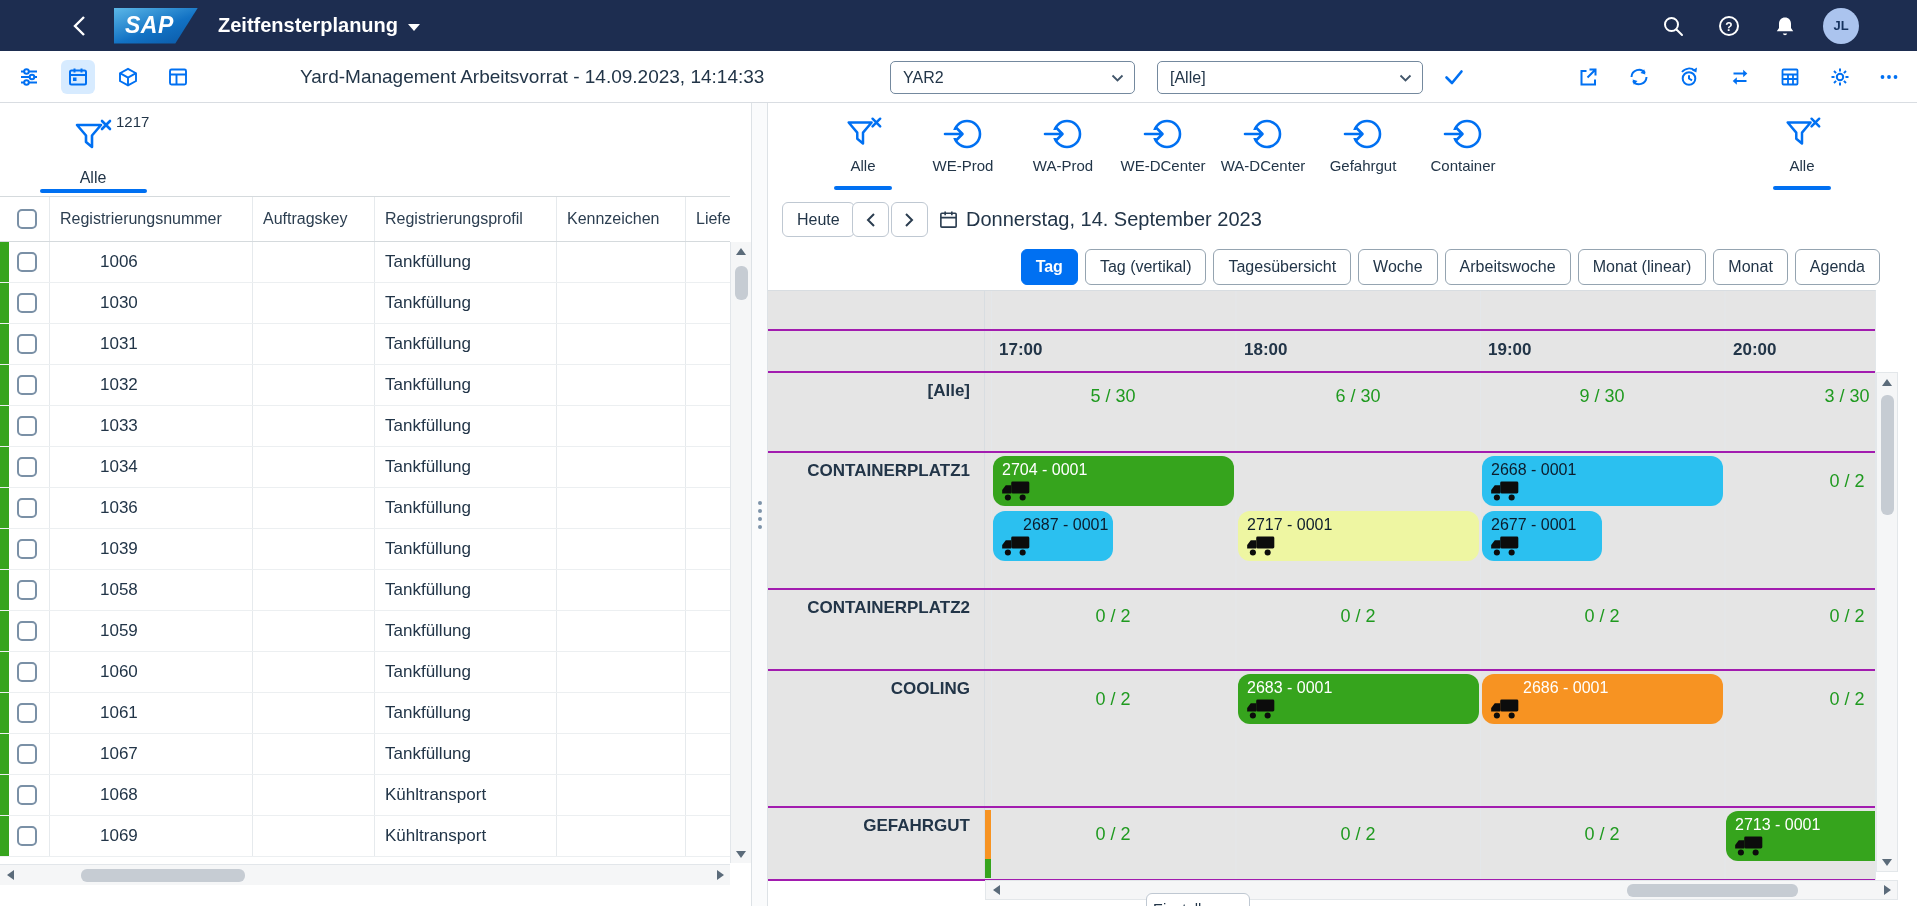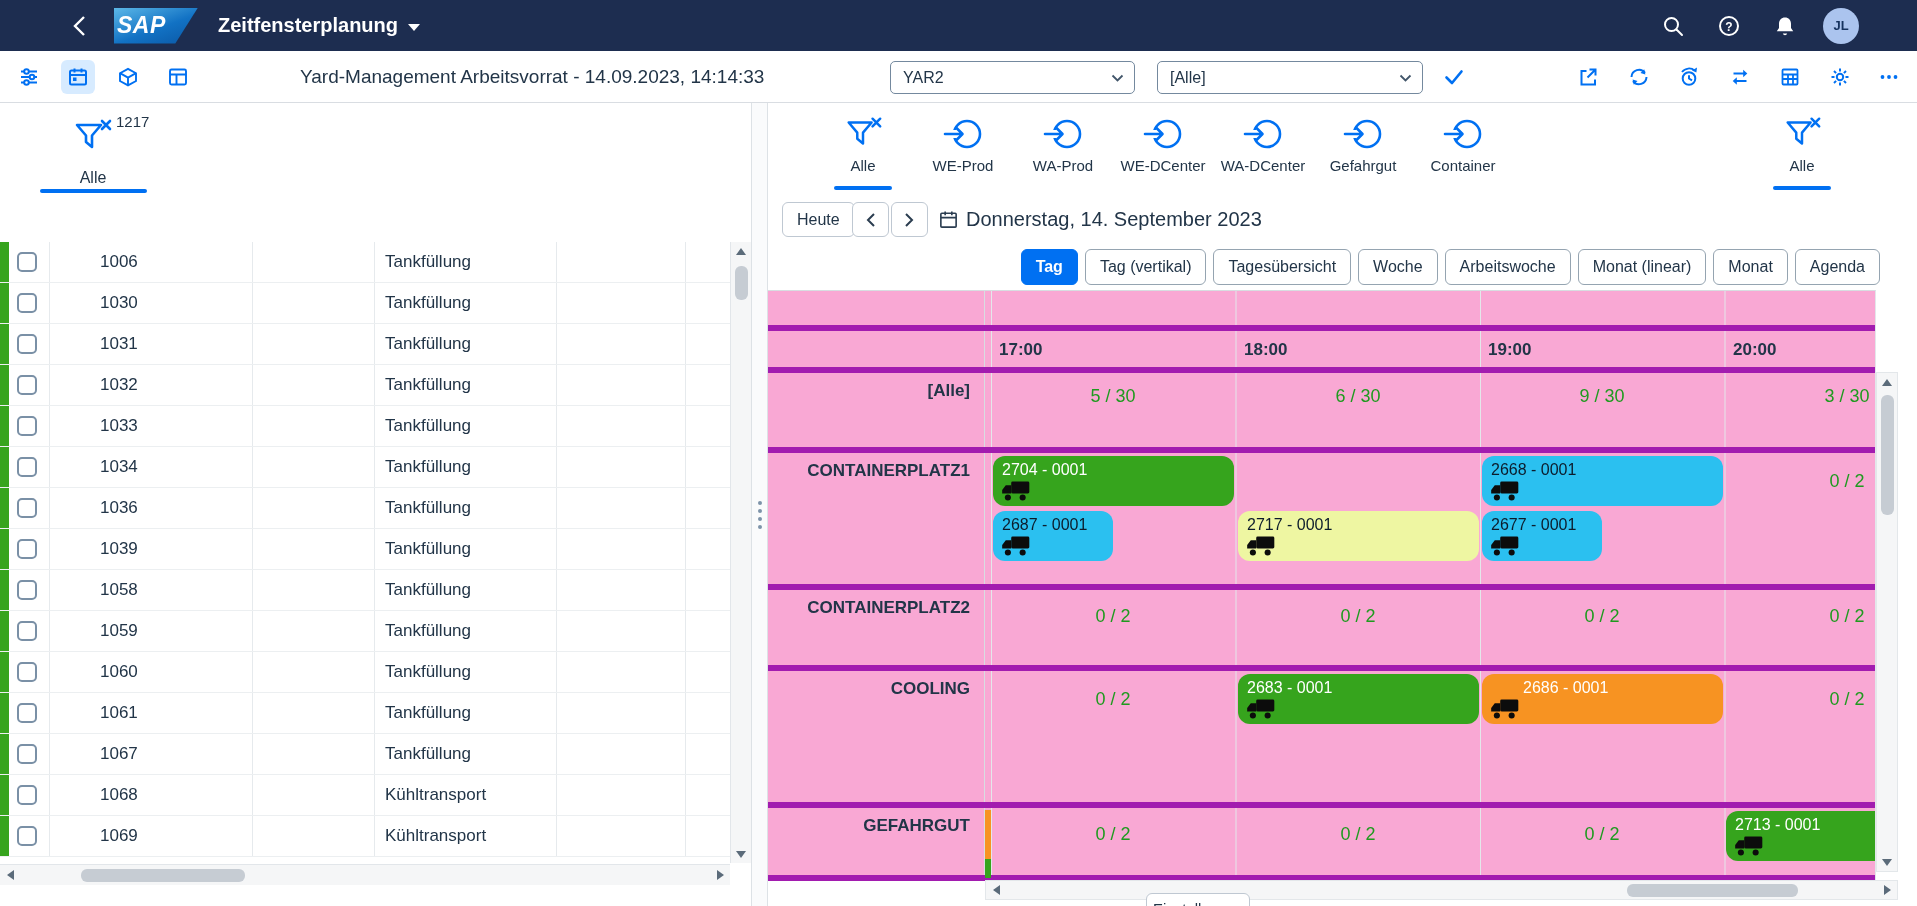--- a/index.html
+++ b/index.html
@@ -2,21 +2,21 @@
 <html><head>
 <meta charset="utf-8">
 <style>
 *{margin:0;padding:0;box-sizing:border-box}
 body{background:#fff;font-family:"Liberation Sans",sans-serif}
 .app{position:relative;width:1917px;height:906px;overflow:hidden;background:#fff;color:#223548}
 
 
 .shellbar{position:absolute;top:0;left:0;width:100%;height:51px;background:#1d2d50;display:flex;align-items:center;padding:0 58px 0 64px}
 .shell-back{width:30px;height:34px;display:flex;align-items:center;justify-content:center;cursor:pointer}
-.sap-logo{margin-left:20px;width:84px;height:36px;background:linear-gradient(160deg,#5cb8e8 0%,#1272c4 55%,#0a57a4 100%);clip-path:polygon(0 0,100% 0,73% 100%,0 100%);display:flex;align-items:center;color:#fff;font-style:italic;font-weight:bold;font-size:23px;letter-spacing:.5px;padding-left:3px}
+.sap-logo{margin-left:20px;width:84px;height:36px;background:linear-gradient(160deg,#5cb8e8 0%,#1272c4 55%,#0a57a4 100%);clip-path:polygon(0 0,100% 0,73% 100%,0 100%);display:flex;align-items:center;color:#fff;font-style:italic;font-weight:bold;font-size:23px;letter-spacing:.5px;padding-left:11px}
 .shell-title{margin-left:20px;color:#fff;font-size:20px;font-weight:600;display:flex;align-items:center;gap:10px;cursor:pointer}
 .caret{width:0;height:0;border-left:6px solid transparent;border-right:6px solid transparent;border-top:7px solid #fff;margin-top:3px}
 .shell-spacer{flex:1}
 .shell-icons{display:flex;align-items:center;gap:20px}
 .shell-ib{width:36px;height:36px;display:flex;align-items:center;justify-content:center;cursor:pointer}
 .avatar{width:36px;height:36px;border-radius:50%;background:#abc4ee;color:#16335f;display:flex;align-items:center;justify-content:center;font-size:13px;font-weight:700;cursor:pointer}
 
 
 .toolbar{position:absolute;top:51px;left:0;width:100%;height:52px;background:#fff;border-bottom:1px solid #d9dde2}
 .tb-ib{position:absolute;top:9px;width:34px;height:34px;border-radius:6px;display:flex;align-items:center;justify-content:center;cursor:pointer}
@@ -67,21 +67,21 @@
 .btn{border:1px solid #bfc8d2;border-radius:6px;background:#fff;font-size:16px;color:#223548;display:flex;align-items:center;justify-content:center;cursor:pointer}
 .btn-heute{position:absolute;left:14px;top:99px;height:35px;padding:0 14px}
 .btn-nav{position:absolute;top:99px;width:37px;height:35px}
 .cal-ic{position:absolute;left:170px;top:106px}
 .date-label{position:absolute;left:198px;top:99px;height:35px;display:flex;align-items:center;font-size:20px;color:#223548;white-space:nowrap}
 .viewtabs{position:absolute;top:146px;right:37px;display:flex;gap:7px}
 .vtab{height:36px;padding:0 14px;border:1px solid #95a4b1;border-radius:6px;background:#fff;font-size:16px;color:#223548;display:flex;align-items:center;cursor:pointer;white-space:nowrap}
 .vtab.selected{background:#0070f2;border-color:#0070f2;color:#fff;font-weight:600}
 
 .sched{position:absolute;left:0;top:187px;width:1108px;border-top:1px solid #d8dde1;border-right:1px solid #e3e7ea}
-.s-row{display:flex;border-bottom:6px solid #a21caf;background:#f9a8d4}
+.s-row{display:flex;border-bottom:2px solid #a21caf;background:#e5e5e5}
 .s-label{flex:0 0 217px;border-right:1px solid #d8dde1;text-align:right;padding:8px 14px 0 0;font-weight:700;font-size:17px;color:#223548;white-space:nowrap}
 .s-strip{flex:0 0 6px;position:relative}
 .s-track{flex:1;position:relative;overflow:hidden;background-image:linear-gradient(to right,#e4e7ea 1px,transparent 1px);background-size:244.5px 100%}
 .s-time{position:absolute;top:9px;padding-left:8px;font-weight:700;font-size:17px;color:#223548}
 .s-count{position:absolute;top:13px;width:244px;text-align:center;font-size:18px;color:#1f9a1f}
 .appt{position:absolute;height:50px;border-radius:12px;cursor:pointer}
 .appt-label{position:absolute;left:9px;top:5px;font-size:16px;white-space:nowrap;font-weight:400}
 .truck{position:absolute;left:8px;bottom:5px}
 .util{position:absolute;left:0;width:6px}
 .pl-vscroll{left:1108px;top:269px;width:22px;height:500px;border:1px solid #e3e7ea}
@@ -236,20 +236,30 @@
     <div class="wl-funnel">
       <svg width="42" height="44" viewBox="0 0 42 44" fill="none">
           <path d="M6 10 h24 l-9 10.5 V32 l-6 -5 v-6.5 z" stroke="#0070f2" stroke-width="2.6" stroke-linejoin="round"></path>
           <path d="M31 6 l8 8 M39 6 l-8 8" stroke="#0070f2" stroke-width="2.6" stroke-linecap="round"></path>
         </svg>
     </div>
     <div class="wl-count">1217</div>
     <div class="wl-tablabel">Alle</div>
     <div class="wl-underline"></div>
 
+    <div class="lt-header">
+      <div class="lt-c c0">
+          <span class="cb"></span>
+        </div>
+      <div class="lt-c c1 hd">Registrierungsnummer</div>
+      <div class="lt-c c2 hd">Auftragskey</div>
+      <div class="lt-c c3 hd">Registrierungsprofil</div>
+      <div class="lt-c c4 hd">Kennzeichen</div>
+      <div class="lt-c c5 hd">Liefe</div>
+    </div>
 
     <div class="lt-body">
       <div class="lt-row">
           <div class="lt-c c0">
             <span class="strip"></span>
             <span class="cb"></span>
           </div>
           <div class="lt-c c1 num">1006</div>
           <div class="lt-c c2"></div>
           <div class="lt-c c3">Tankfüllung</div>
@@ -599,21 +609,21 @@
             <span class="appt-label" style="color: rgb(12, 28, 44);">2668 - 0001</span>
             <svg class="truck" width="29" height="20" viewBox="0 0 30 21">
                 <rect x="10.5" y="0.5" width="19" height="12.5" rx="1.5" fill="#0c0c0c"></rect>
                 <path d="M10.5 4.5 H4.8 L1 9.5 v3.5 h9.5 z" fill="#0c0c0c"></path>
                 <circle cx="7" cy="17.3" r="3.2" fill="#0c0c0c"></circle>
                 <circle cx="22.5" cy="17.3" r="3.2" fill="#0c0c0c"></circle>
               </svg>
           </div>
           <div class="s-count" style="left:734px;top:18px">0 / 2</div>
           <div class="appt" style="left: 2px; top: 58px; width: 120px; background-color: rgb(43, 192, 240);">
-            <span class="appt-label" style="color: rgb(12, 28, 44);">2687 - 0001</span>
+            <span class="appt-label" style="color: rgb(12, 28, 44); margin-left: 21px;">2687 - 0001</span>
             <svg class="truck" width="29" height="20" viewBox="0 0 30 21">
                 <rect x="10.5" y="0.5" width="19" height="12.5" rx="1.5" fill="#0c0c0c"></rect>
                 <path d="M10.5 4.5 H4.8 L1 9.5 v3.5 h9.5 z" fill="#0c0c0c"></path>
                 <circle cx="7" cy="17.3" r="3.2" fill="#0c0c0c"></circle>
                 <circle cx="22.5" cy="17.3" r="3.2" fill="#0c0c0c"></circle>
               </svg>
           </div>
           <div class="appt" style="left: 247px; top: 58px; width: 241px; background-color: rgb(238, 246, 162);">
             <span class="appt-label" style="color: rgb(12, 28, 44);">2717 - 0001</span>
             <svg class="truck" width="29" height="20" viewBox="0 0 30 21">

